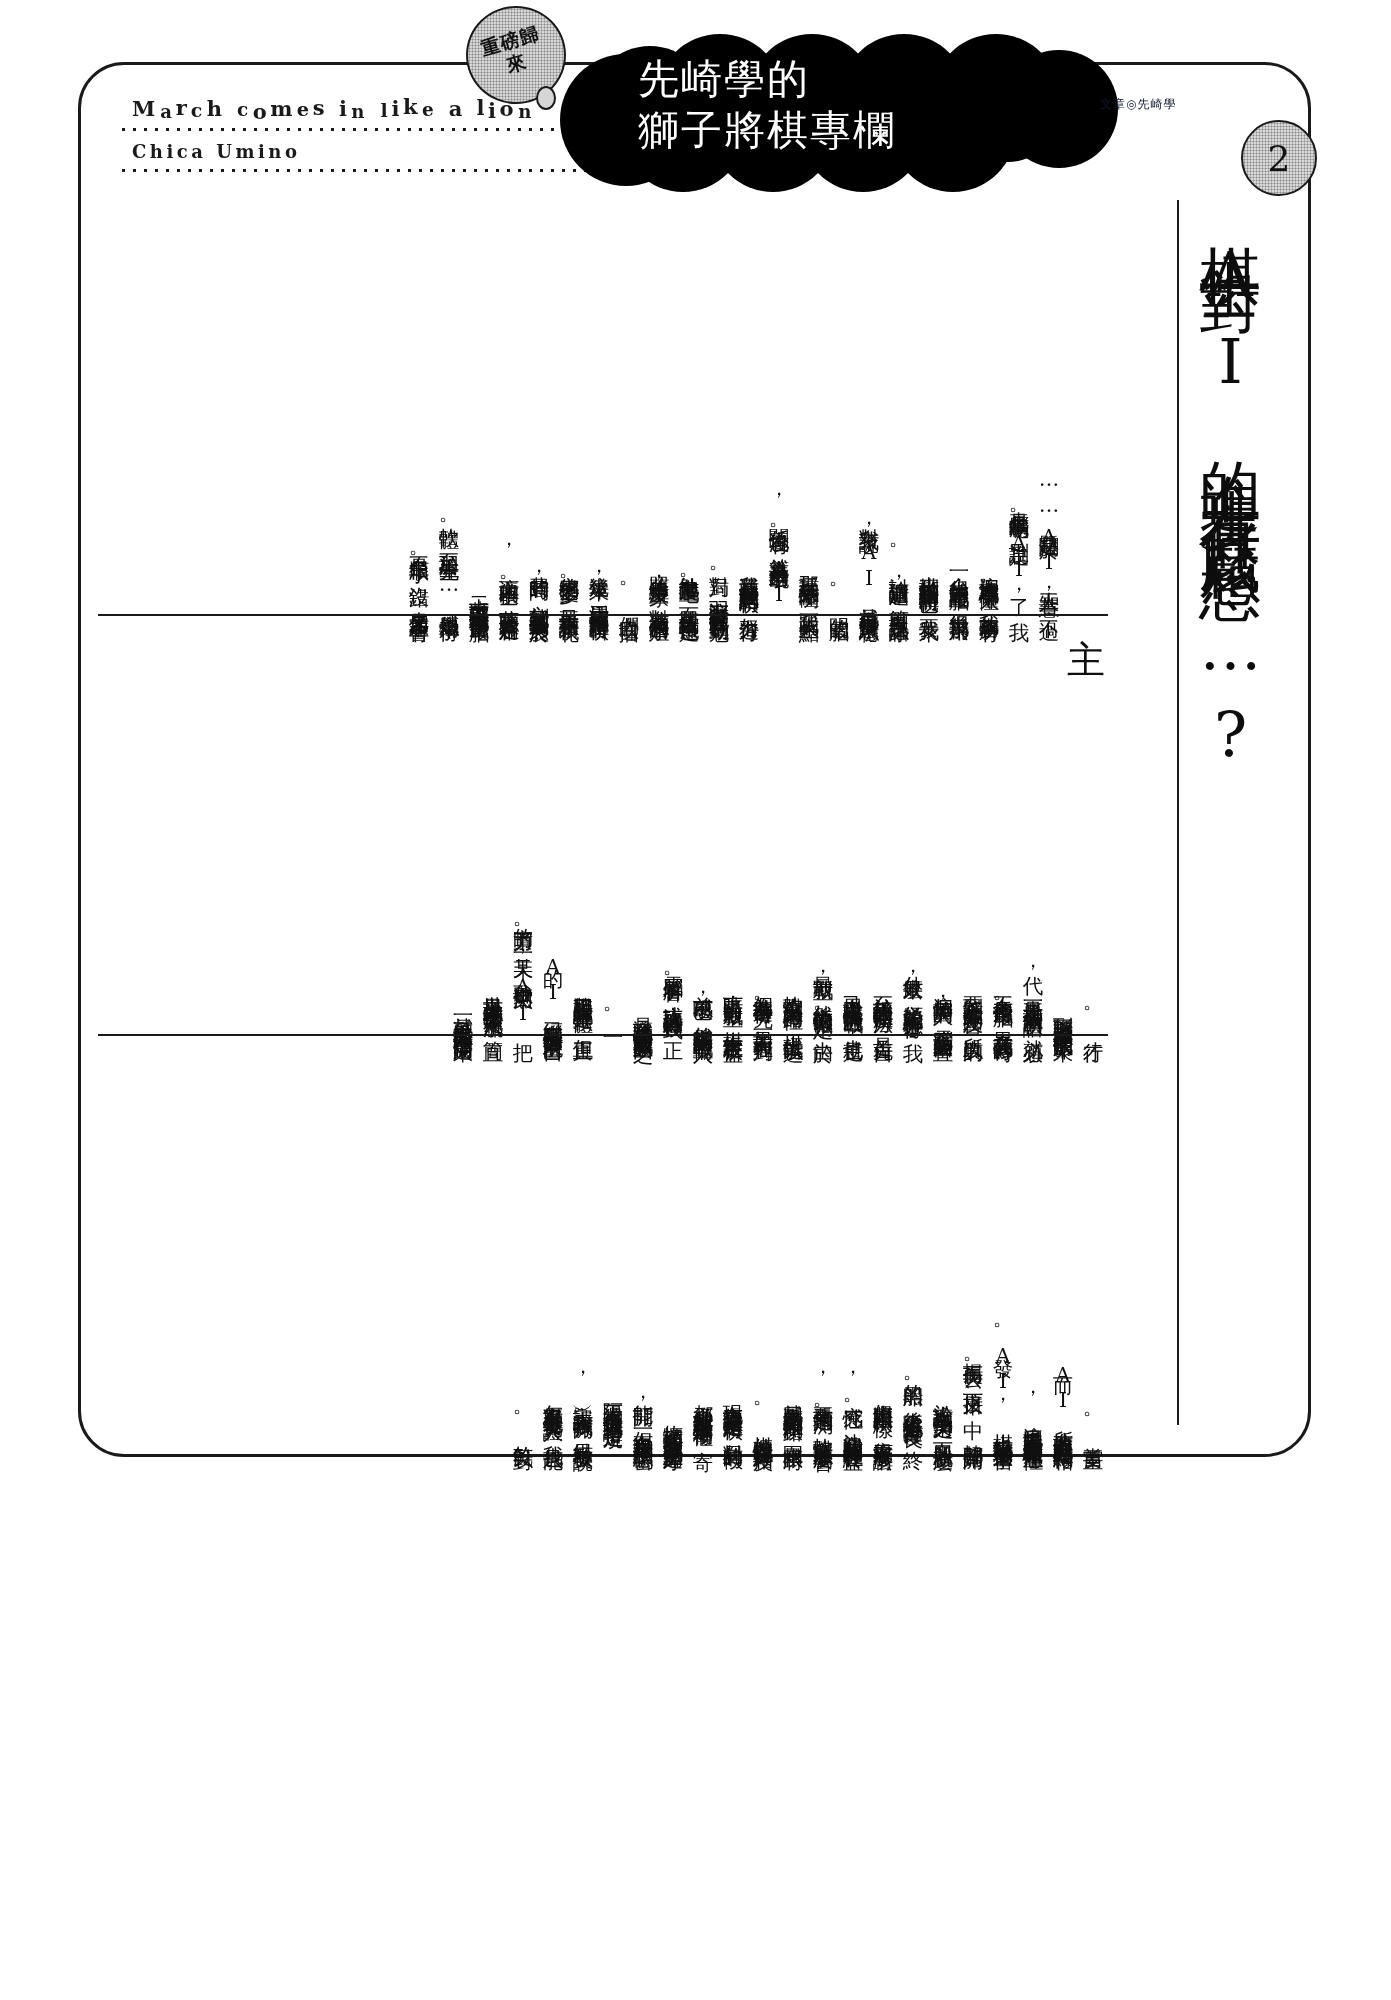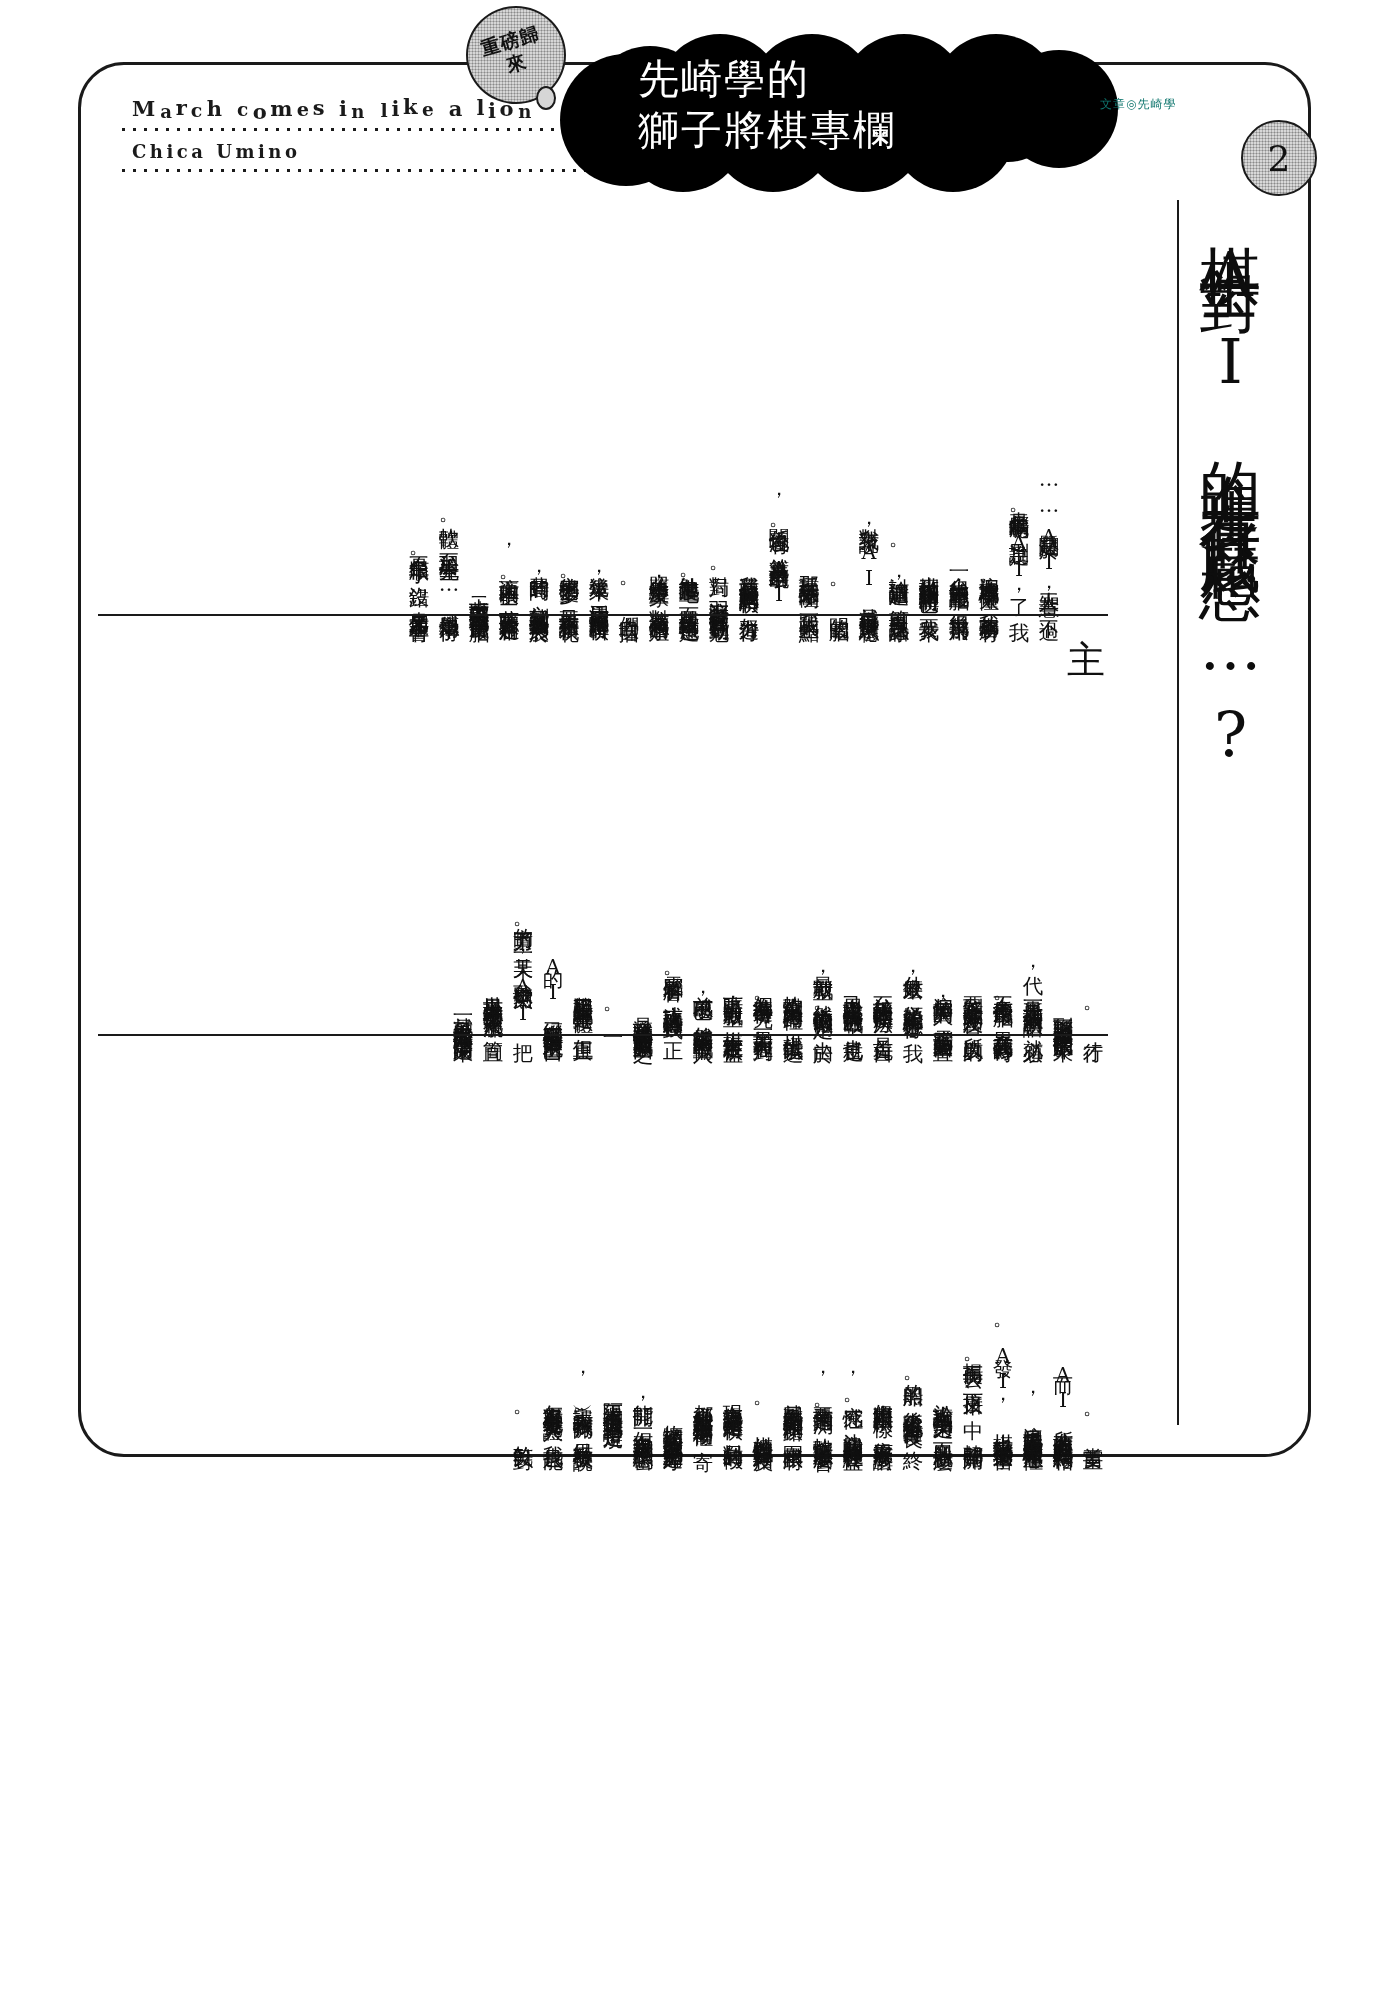--- a/index.html
+++ b/index.html
@@ -85,21 +85,21 @@
     font-size: 41px;
     line-height: 51px;
     letter-spacing: 2px;
     font-family: "DejaVu Serif", "Liberation Serif", serif;
     white-space: nowrap;
   }
   #banner-byline {
     position: absolute;
     left: 540px;
     top: 68px;
-    color: #0f766e;
+    color: #0f172a;
     font-size: 12px;
     letter-spacing: 1px;
     z-index: 6;
     white-space: nowrap;
   }
 
   
   #badge-bubble {
     position: absolute;
     left: 466px;

